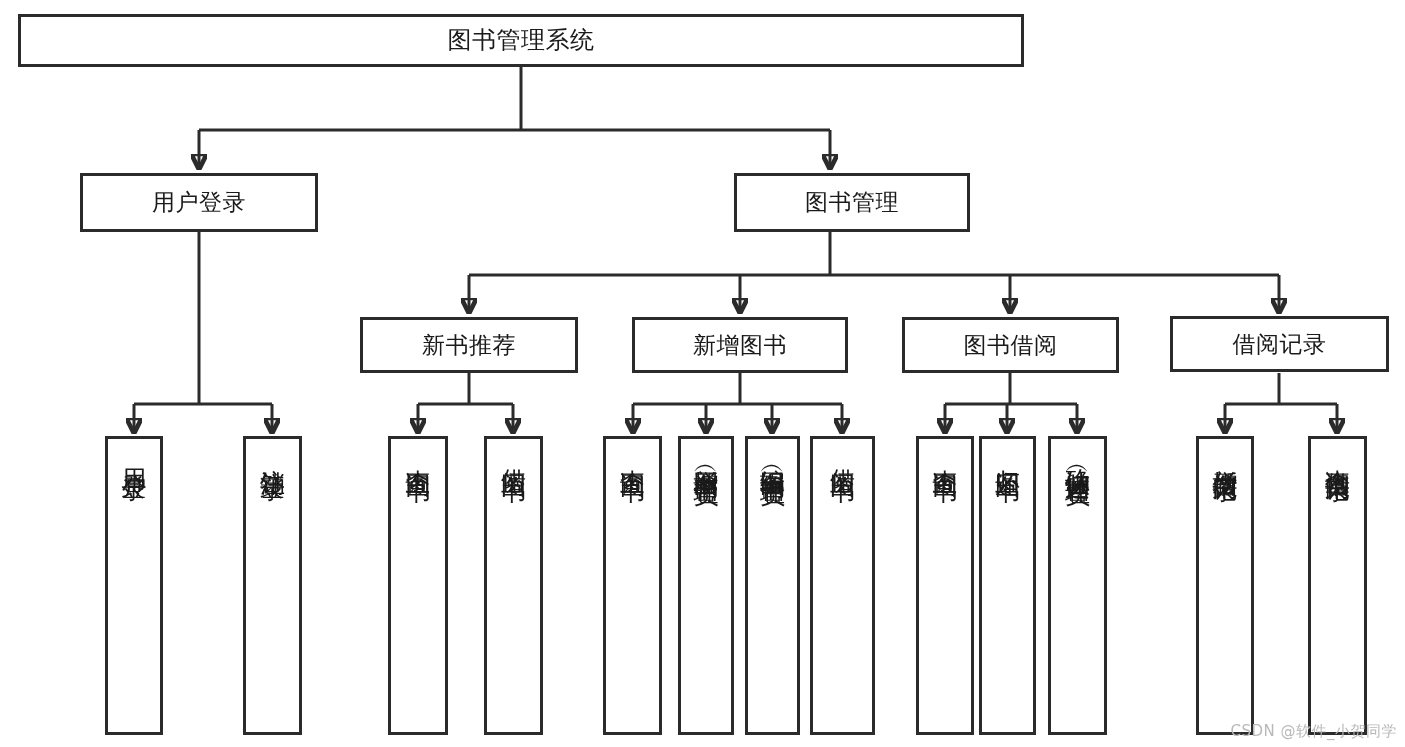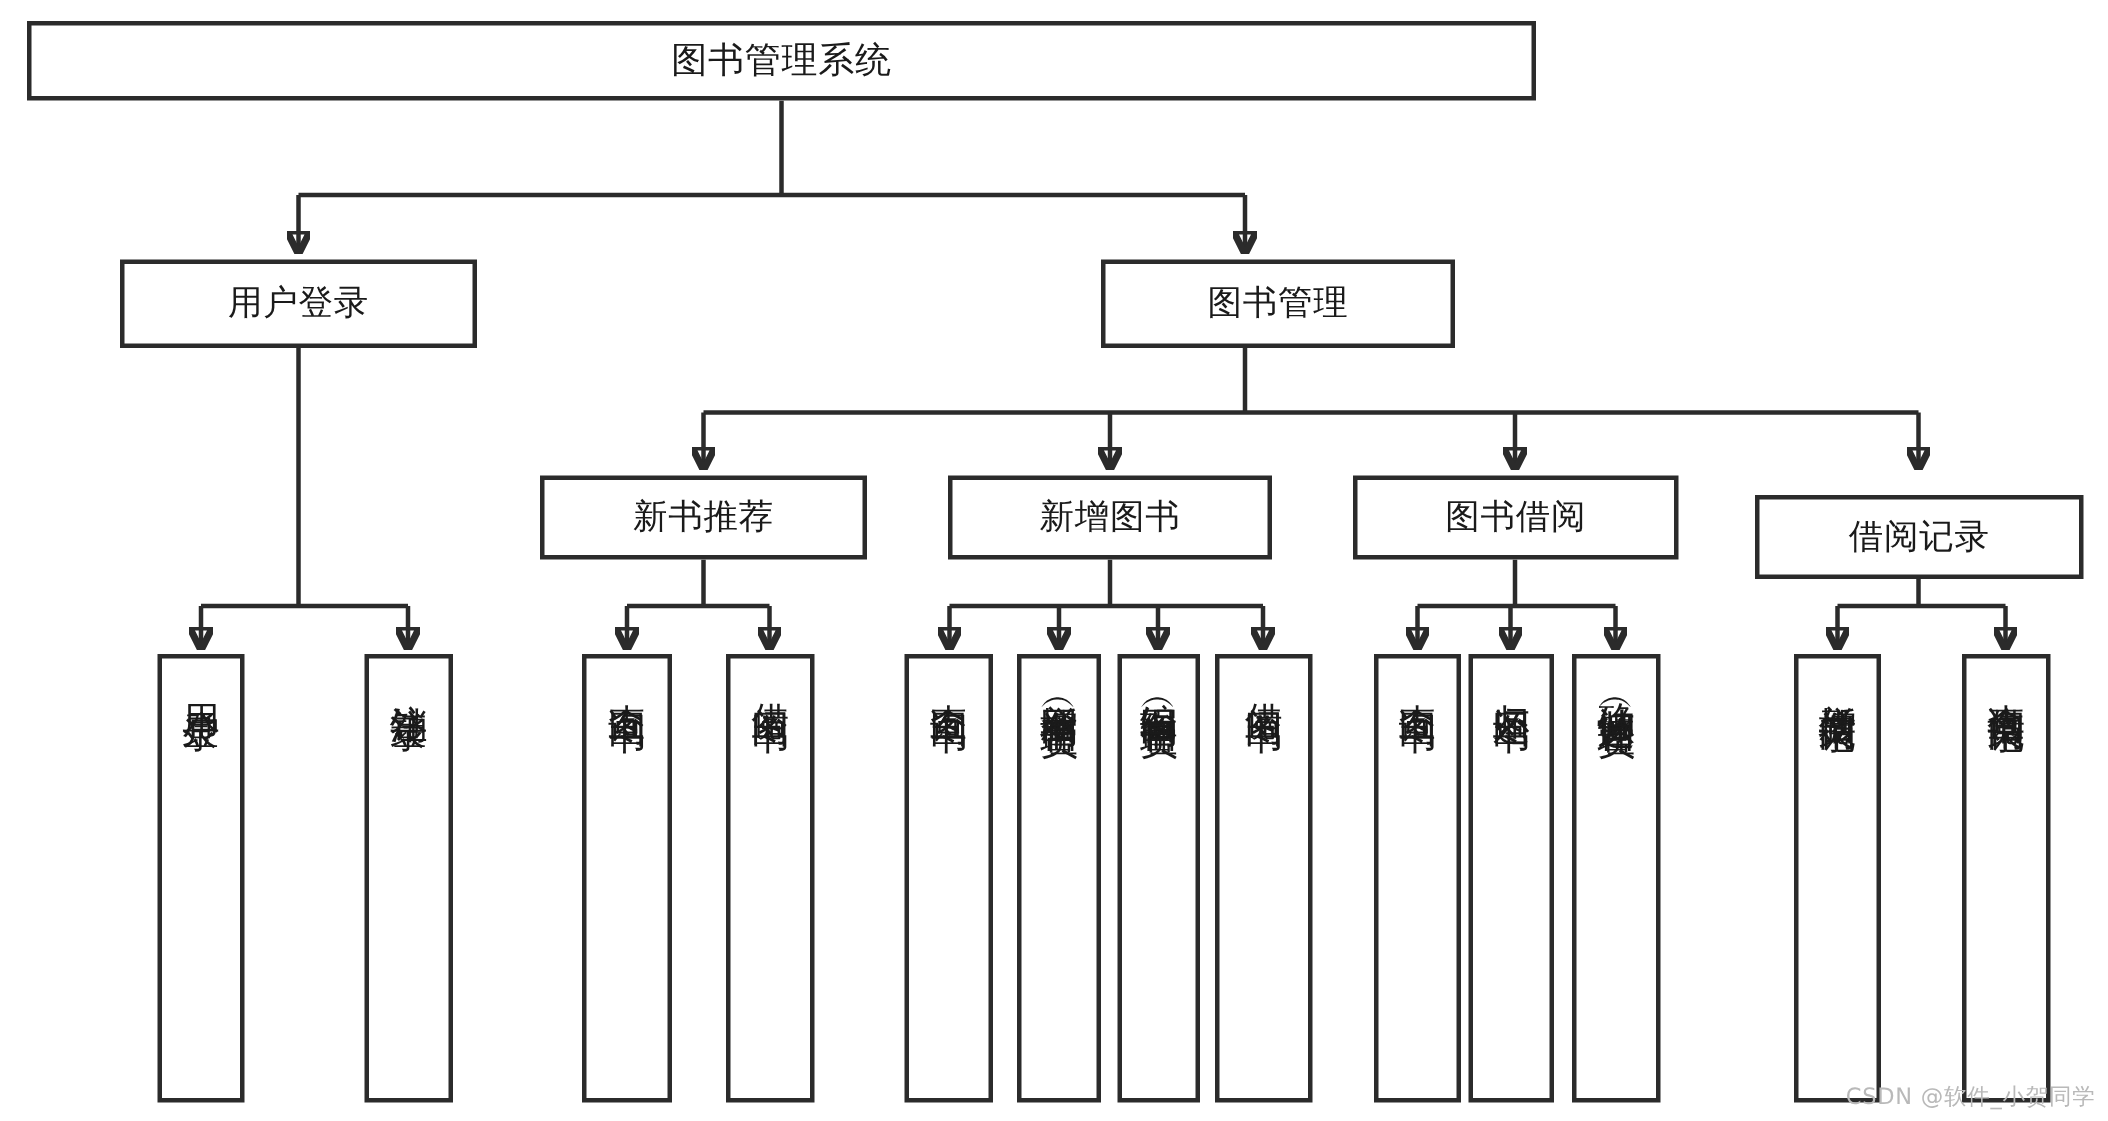--- a/index.html
+++ b/index.html
@@ -161,21 +161,21 @@
 
   <div class="node h" style="left:360px; top:317px; width:218px; height:56px;">
     <span class="lbl">新书推荐</span>
   </div>
   <div class="node h" style="left:632px; top:317px; width:216px; height:56px;">
     <span class="lbl">新增图书</span>
   </div>
   <div class="node h" style="left:902px; top:317px; width:217px; height:56px;">
     <span class="lbl">图书借阅</span>
   </div>
-  <div class="node h" style="left:1170px; top:330px; width:219px; height:56px;">
+  <div class="node h" style="left:1170px; top:316px; width:219px; height:56px;">
     <span class="lbl">借阅记录</span>
   </div>
 
   <div class="node v" style="left:105px; top:436px; width:58px; height:299px;">
     <span class="lbl">用户登录</span>
   </div>
   <div class="node v" style="left:243px; top:436px; width:59px; height:299px;">
     <span class="lbl">注销登录</span>
   </div>
   <div class="node v" style="left:388px; top:436px; width:60px; height:299px;">

